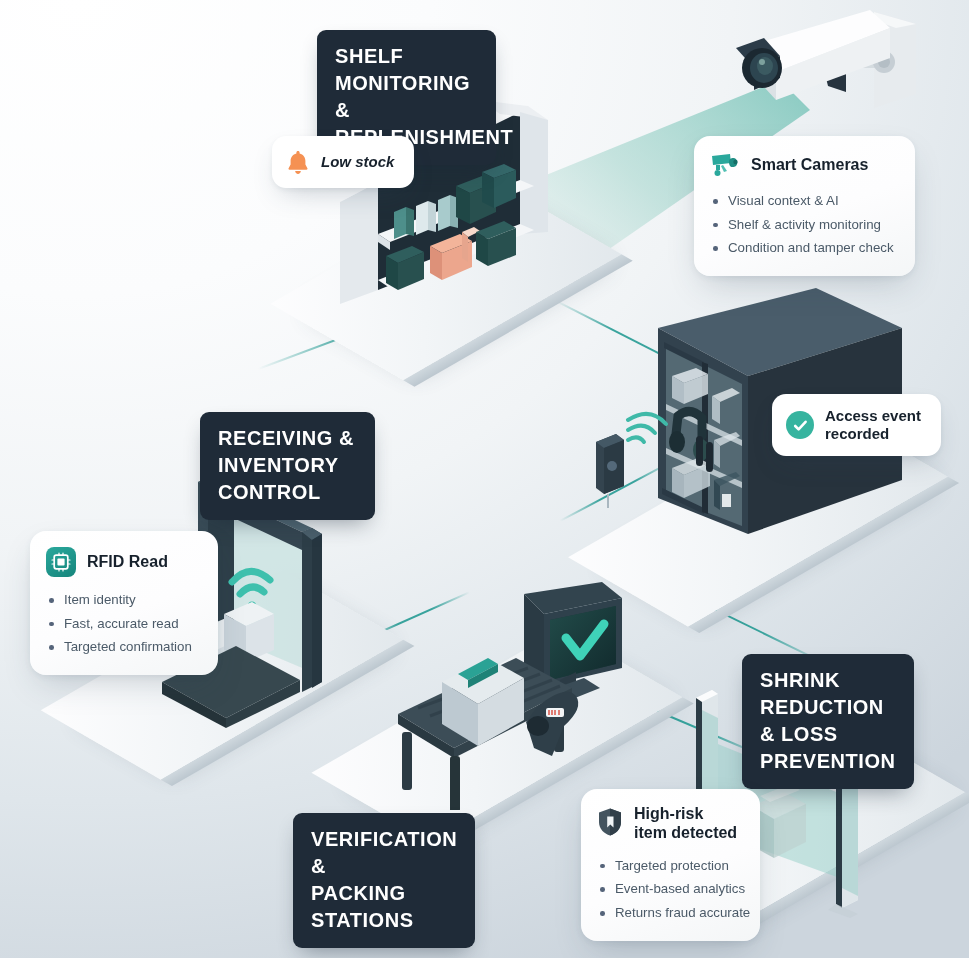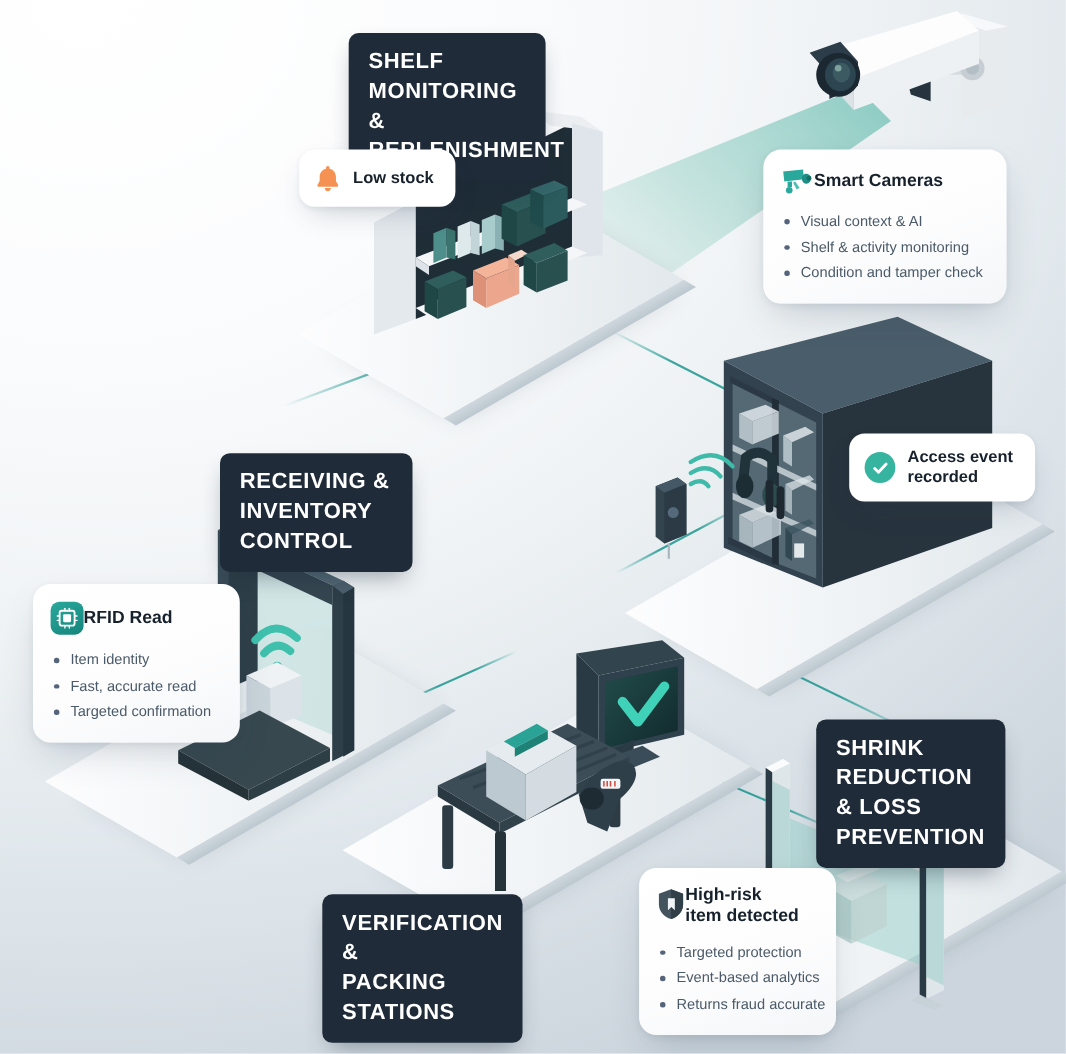--- a/index.html
+++ b/index.html
@@ -57,21 +57,21 @@
 
   
   .card {
     position: absolute;
     background: linear-gradient(160deg, #ffffff 0%, #fdfdfe 55%, #f4f6f7 100%);
     border-radius: 16px;
     box-shadow: 0 14px 34px -10px rgba(45,65,85,0.25), 0 2px 6px rgba(45,65,85,0.07);
     padding: 16px 18px 16px 16px;
     z-index: 45;
   }
-  .card-head { display: flex; align-items: center; margin-bottom: 11px; }
+  .card-head { display: flex; align-items: center; gap: 11px; margin-bottom: 11px; }
   .card-title {
     font-size: 16px; font-weight: bold; color: #17212c; line-height: 1.18;
     white-space: pre-line;
   }
   .card-list { list-style: none; }
   .card-list li {
     position: relative;
     font-size: 13.3px;
     color: #4b5a68;
     padding-left: 18px;
@@ -397,21 +397,21 @@
 
   <div class="sec-label" style="left:200px; top:412px; width:175px;">RECEIVING &amp;
 INVENTORY CONTROL</div>
 
   <div class="sec-label" style="left:742px; top:654px; width:172px;">SHRINK REDUCTION
 &amp; LOSS PREVENTION</div>
 
   <div class="sec-label" style="left:293px; top:813px; width:182px;">VERIFICATION &amp;
 PACKING STATIONS</div>
 
-  <div class="pill" style="left:272px; top:136px;">
+  <div class="pill" style="left:272px; top:136px;font-style:italic;">
     <svg class="ico" width="24" height="26" viewBox="0 0 24 26">
       <path d="M12 2 C13 2 13.6 2.7 13.6 3.5 L13.6 4.4 C17.2 5.2 19.4 8.2 19.4 12 L19.4 15.6 L21.4 19.2 C21.8 19.9 21.3 20.7 20.5 20.7 L3.5 20.7 C2.7 20.7 2.2 19.9 2.6 19.2 L4.6 15.6 L4.6 12 C4.6 8.2 6.8 5.2 10.4 4.4 L10.4 3.5 C10.4 2.7 11 2 12 2 Z" fill="#f59153"></path>
       <path d="M9.2 22 L14.8 22 C14.8 23.7 13.5 24.9 12 24.9 C10.5 24.9 9.2 23.7 9.2 22 Z" fill="#f59153"></path>
     </svg>
     <span class="pill-text">Low stock</span>
   </div>
 
   <div class="pill" style="left:772px; top:394px;">
     <span class="check-circle">
       <svg width="17" height="17" viewBox="0 0 17 17">

